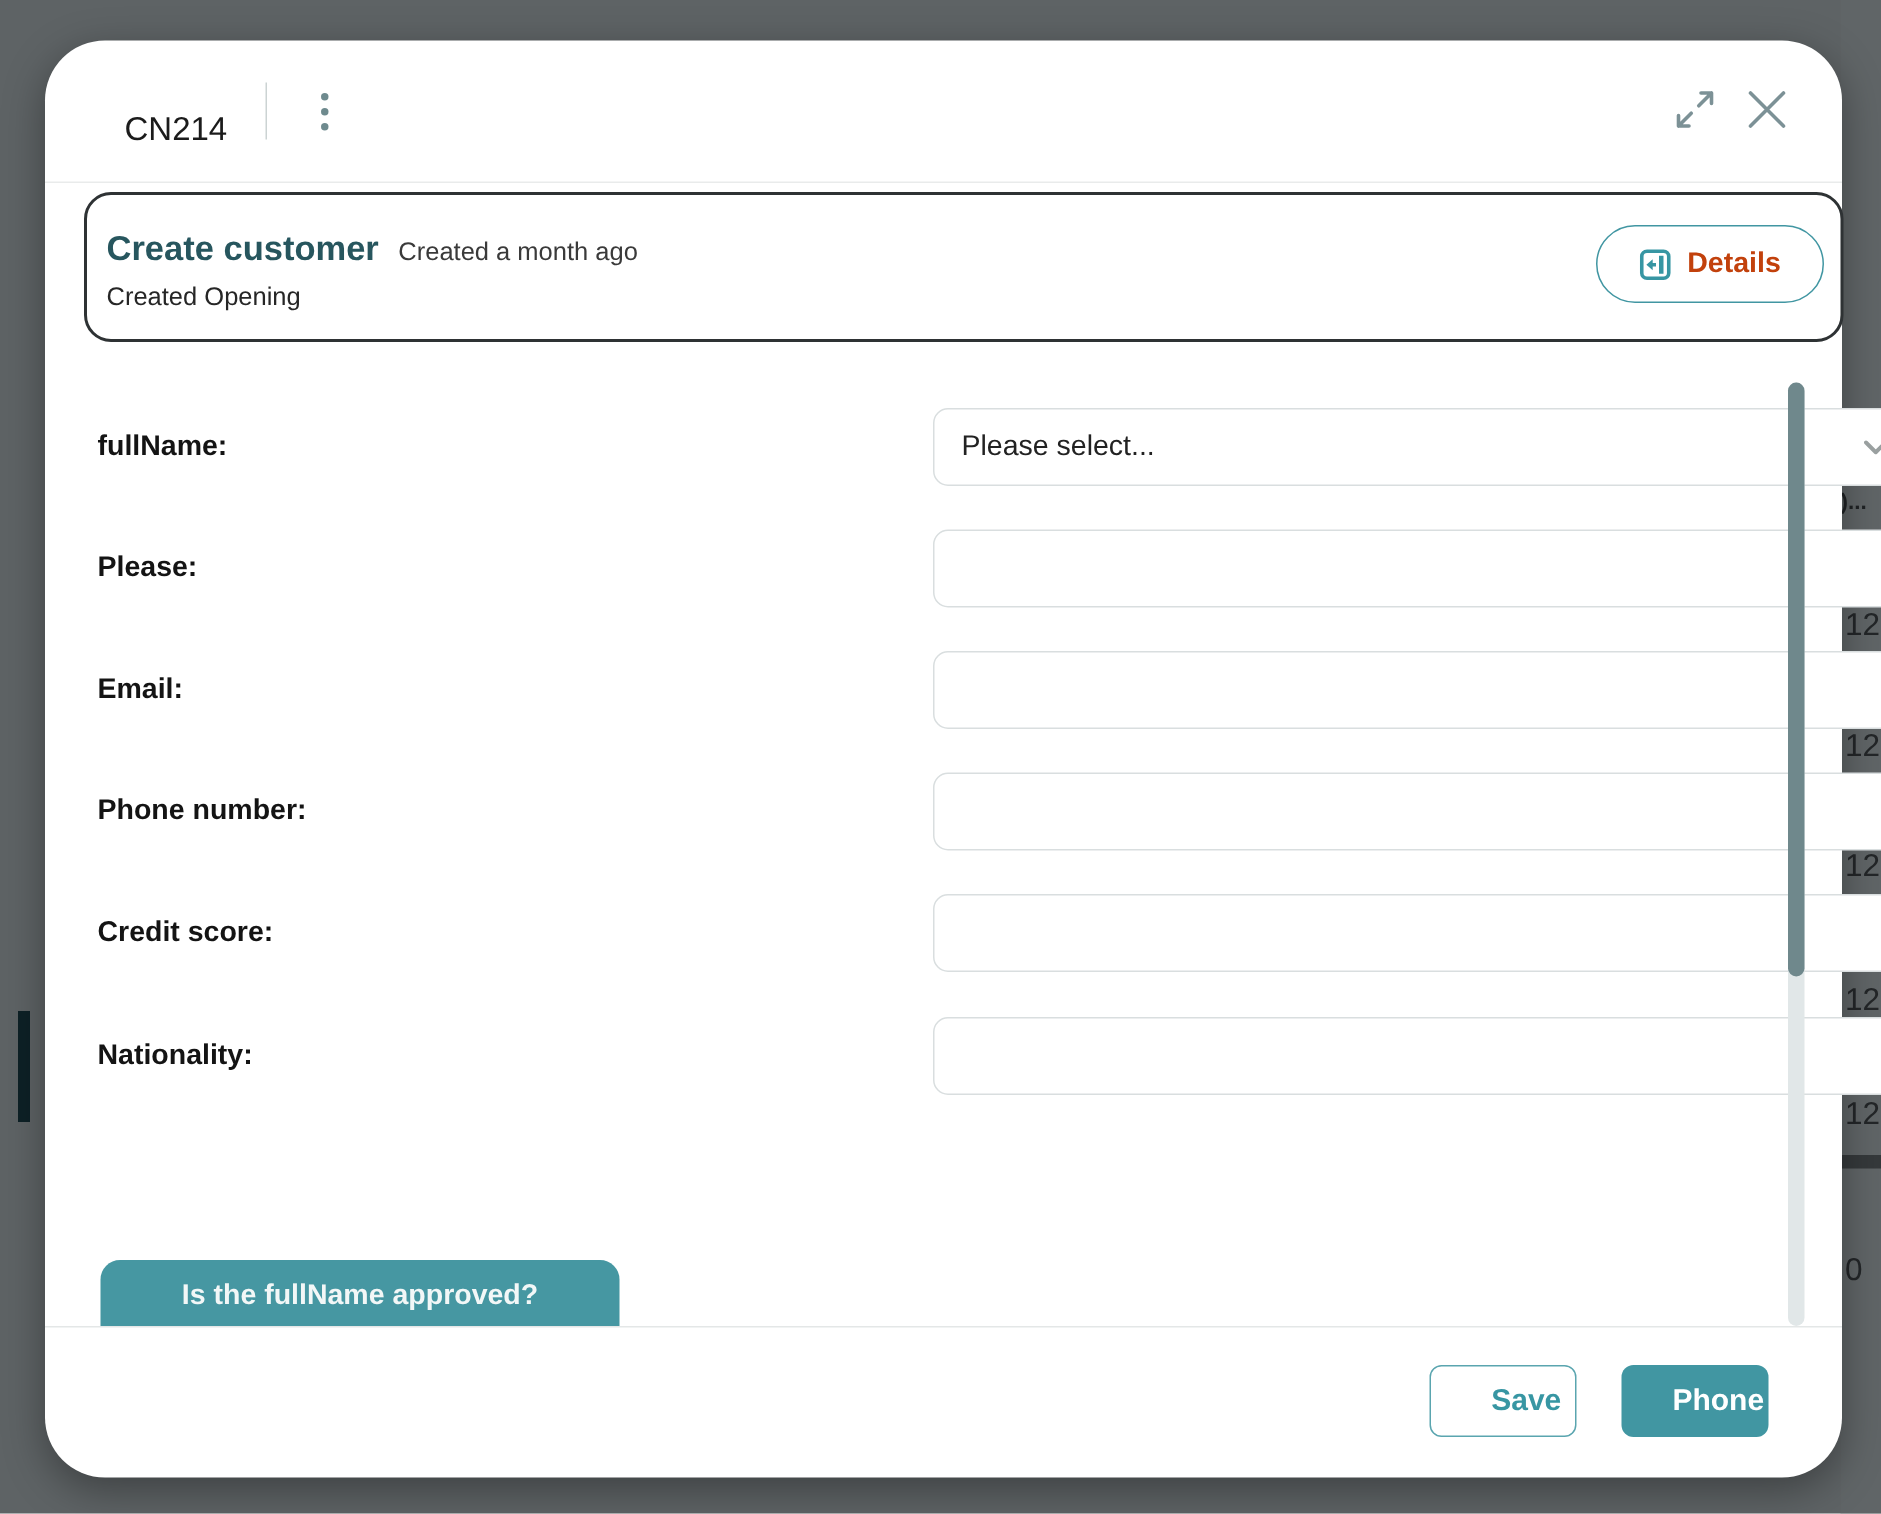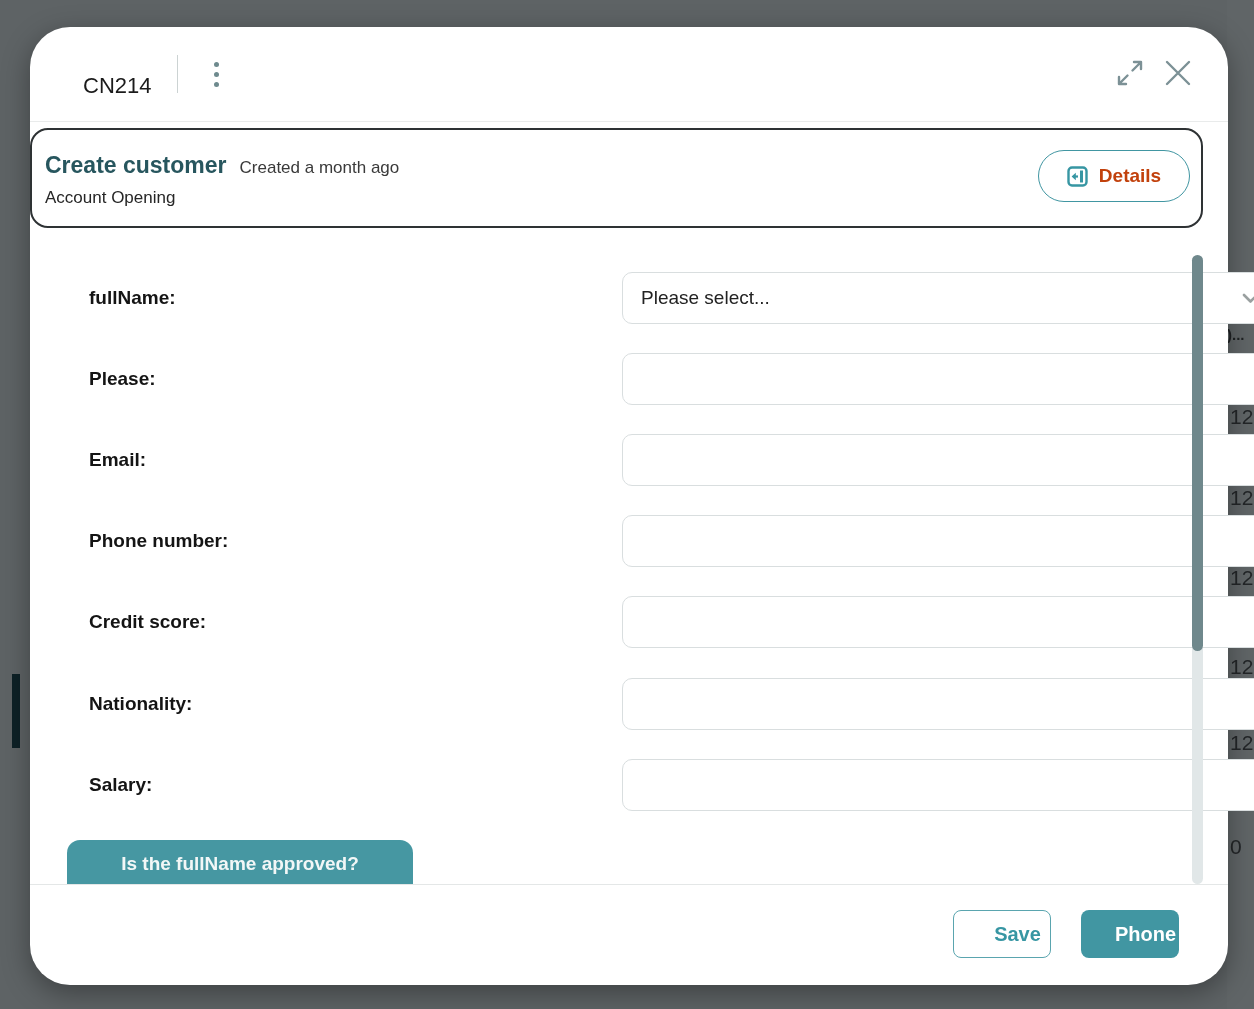--- a/index.html
+++ b/index.html
@@ -58,40 +58,40 @@
     position: absolute; background: none; border: none; cursor: pointer; padding: 0;
   }
   .expand-btn { left: 1085px; top: 32px; width: 30px; height: 30px; }
   .close-btn  { left: 1132px; top: 31px; width: 32px; height: 32px; }
   .header-divider {
     position: absolute; left: 0; top: 94px; width: 1198px; height: 1px; background: #e9ebeb;
   }
 
   
   .process-card {
-    position: absolute; left: 0; top: 101px; width: 1173px; height: 100px;
+    position: absolute; left: 26px; top: 101px; width: 1173px; height: 100px;
     border: 2.5px solid #2e3234; border-radius: 18px; background: #fff;
   }
   .pc-line1 { position: absolute; left: 13px; top: 22px; white-space: nowrap; }
   .pc-title { font-size: 23px; font-weight: bold; color: #27565e; }
   .pc-created { font-size: 17px; color: #3a3a3a; margin-left: 13px; }
   .pc-subtitle { position: absolute; left: 13px; top: 58px; font-size: 17px; color: #262626; }
   .details-btn {
     position: absolute; right: 11px; top: 20px; width: 152px; height: 52px;
     background: #fff; border: 1.5px solid #4196a2; border-radius: 26px;
     display: flex; align-items: center; justify-content: center; gap: 11px;
     color: #c2410c; font-size: 19px; font-weight: 600; cursor: pointer;
     font-family: inherit;
   }
 
   
   .form-row { position: absolute; left: 0; width: 1198px; height: 52px; }
   .field-label {
     position: absolute; left: 35px; top: 0; height: 52px; line-height: 52px;
-    font-size: 19px; font-weight: bold; color: #141414; margin-left: 24px;
+    font-size: 19px; font-weight: bold; color: #141414;
   }
   .field-control {
     position: absolute; left: 592px; top: 0; width: 656px; height: 52px;
     border: 1px solid #d9dedf; border-radius: 10px; background: #fff;
   }
   .select-control {
     display: flex; align-items: center; justify-content: space-between;
     padding: 0 18px; cursor: pointer;
   }
   .select-text { font-size: 19px; color: #222222; }
@@ -178,21 +178,21 @@
       <svg width="30" height="30" viewBox="0 0 30 30" fill="none">
         <path d="M4 4 L26 26 M26 4 L4 26" stroke="#7c9196" stroke-width="2.4" stroke-linecap="round"></path>
       </svg>
     </button>
     <div class="header-divider"></div>
 
     <div class="process-card">
       <div class="pc-line1">
         <span class="pc-title">Create customer</span><span class="pc-created">Created a month ago</span>
       </div>
-      <div class="pc-subtitle">Account Opening</div>
+      <div class="pc-subtitle">Created Opening</div>
       <button class="details-btn">
         <span style="display:flex">
           <svg width="21" height="21" viewBox="0 0 21 21" fill="none">
             <rect x="1.5" y="1.5" width="18" height="18" rx="3.5" stroke="#3796a3" stroke-width="2.4"></rect>
             <line x1="14.5" y1="4.5" x2="14.5" y2="16.5" stroke="#3796a3" stroke-width="3"></line>
             <path d="M11 10.5 H6.5" stroke="#3796a3" stroke-width="2.2"></path>
             <path d="M8.8 6.8 L4.6 10.5 L8.8 14.2 Z" fill="#3796a3"></path>
           </svg>
         </span>
         <span>Details</span>
@@ -229,24 +229,20 @@
     <div class="form-row" style="top:651px">
       <span class="field-label">Nationality:</span>
       <input class="field-control text-control" type="text" value="" style="">
     </div>
 
     <div class="form-row" style="top:569px">
       <span class="field-label">Credit score:</span>
       <input class="field-control text-control" type="text" value="" style="">
     </div>
 
-    <div class="form-row" style="top:732px">
-      <span class="field-label">Salary:</span>
-      <input class="field-control text-control" type="text" value="" style="">
-    </div>
 
     <div class="group-banner">Is the fullName approved?</div>
 
     <div class="scrollbar-track">
       <div class="scrollbar-thumb"></div>
     </div>
 
     <div class="footer-divider"></div>
     <button class="btn save-btn">Save</button>
     <button class="btn next-btn">Phone</button>

